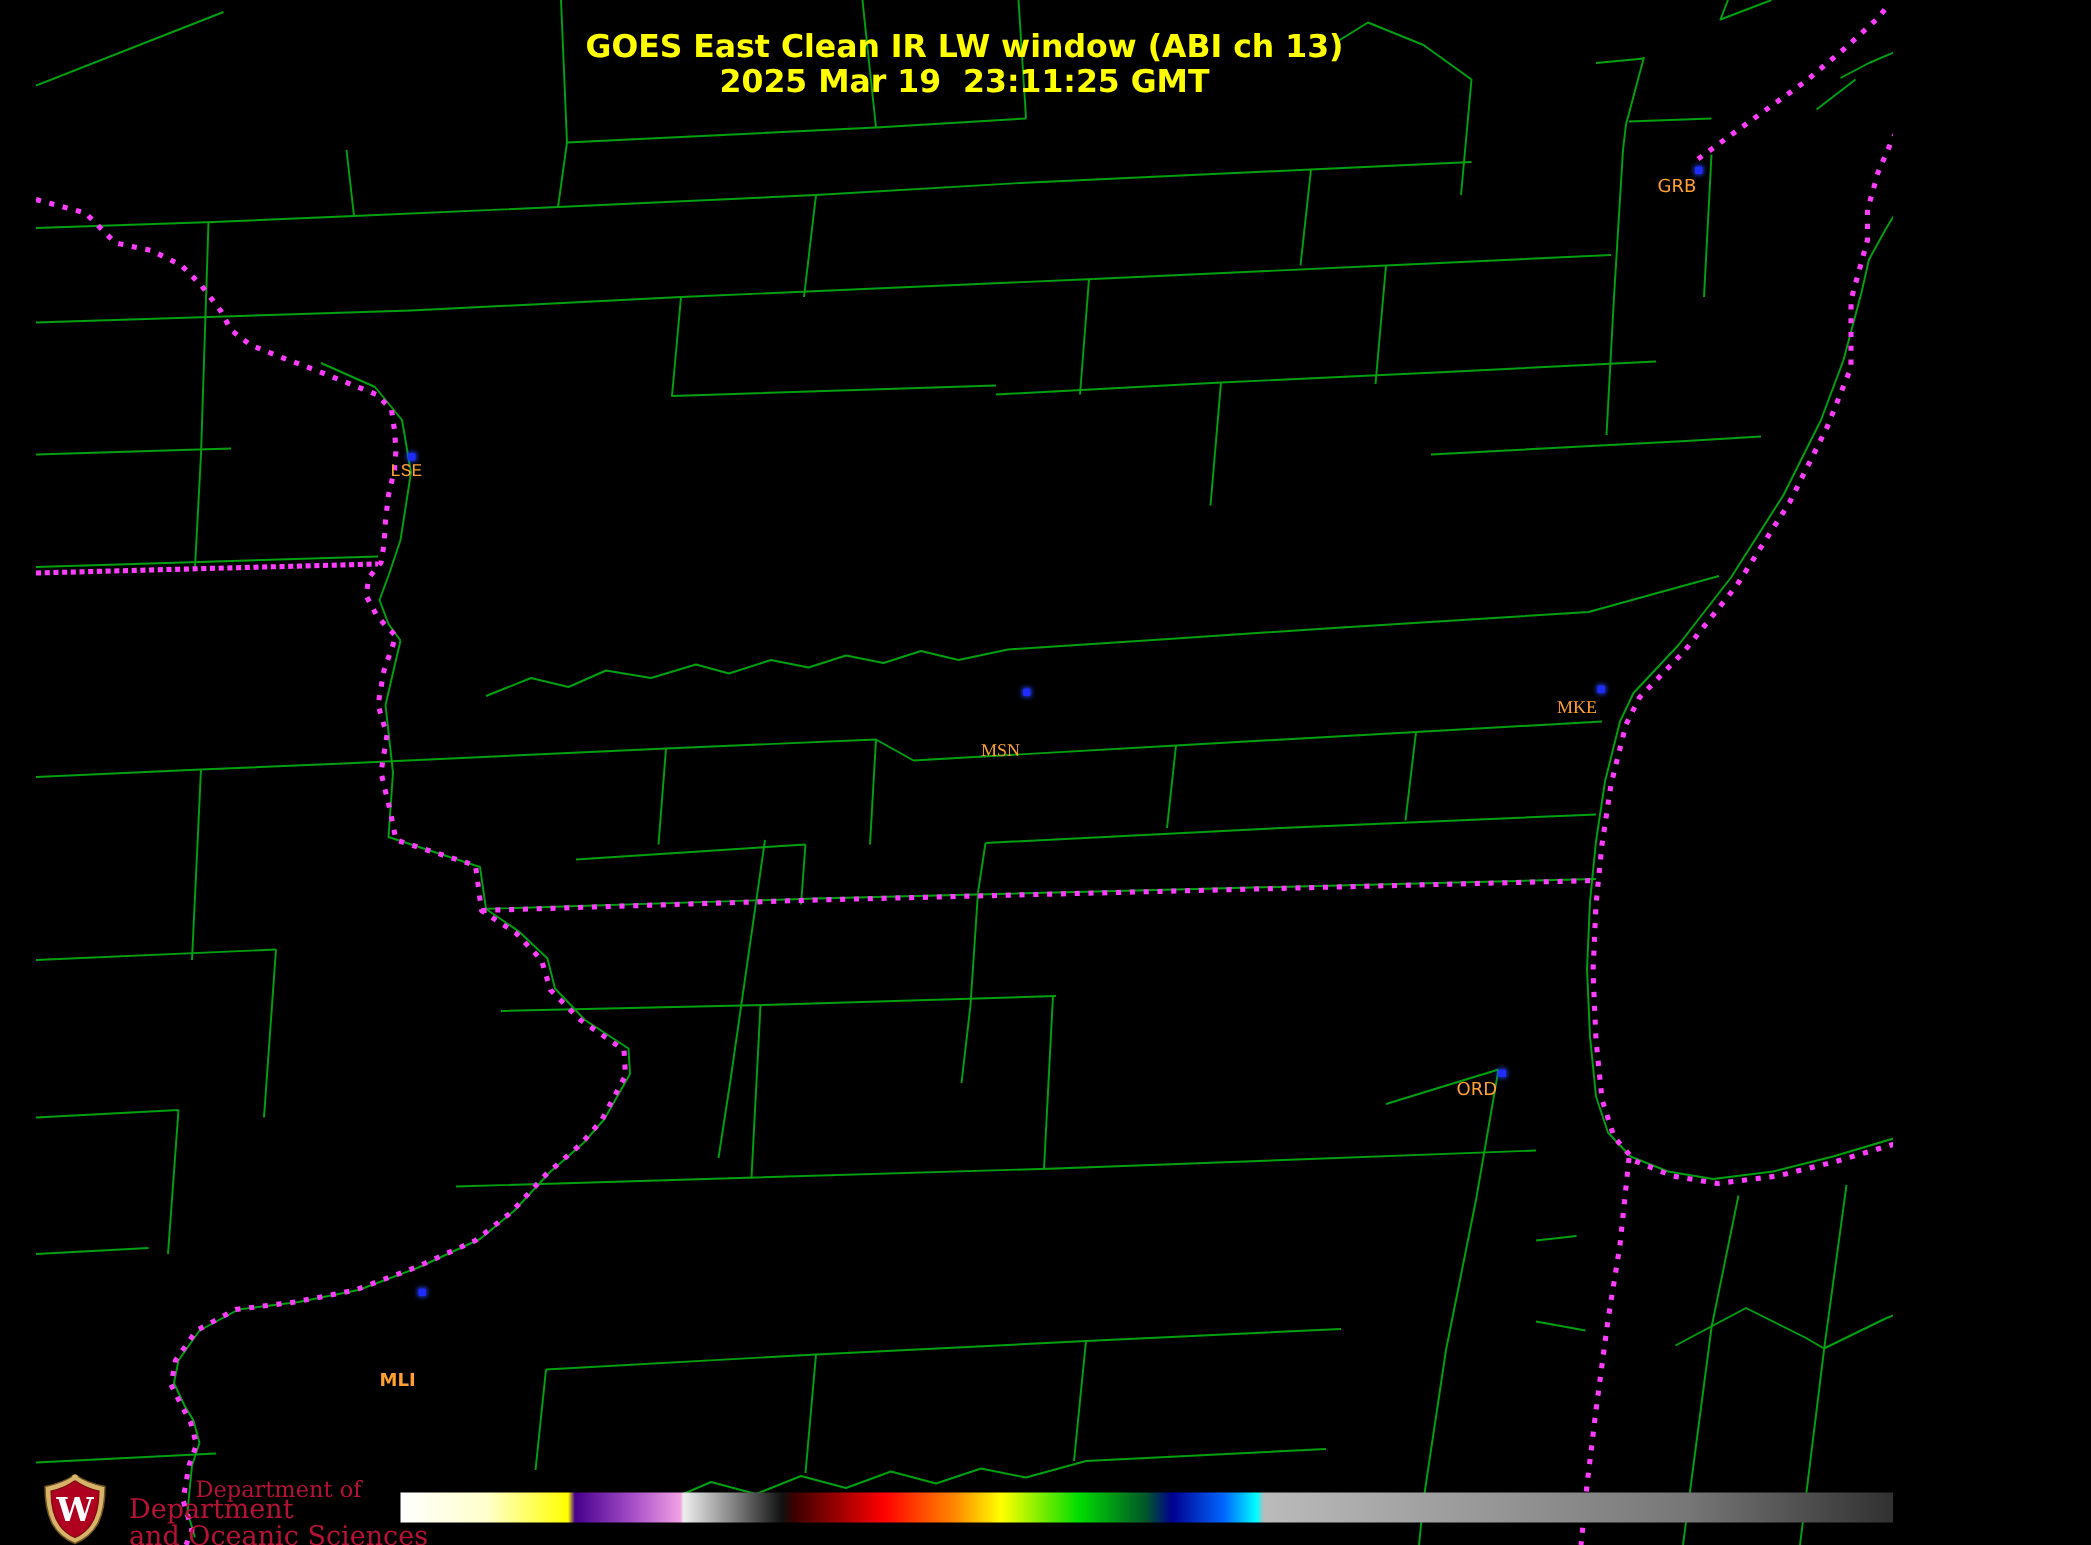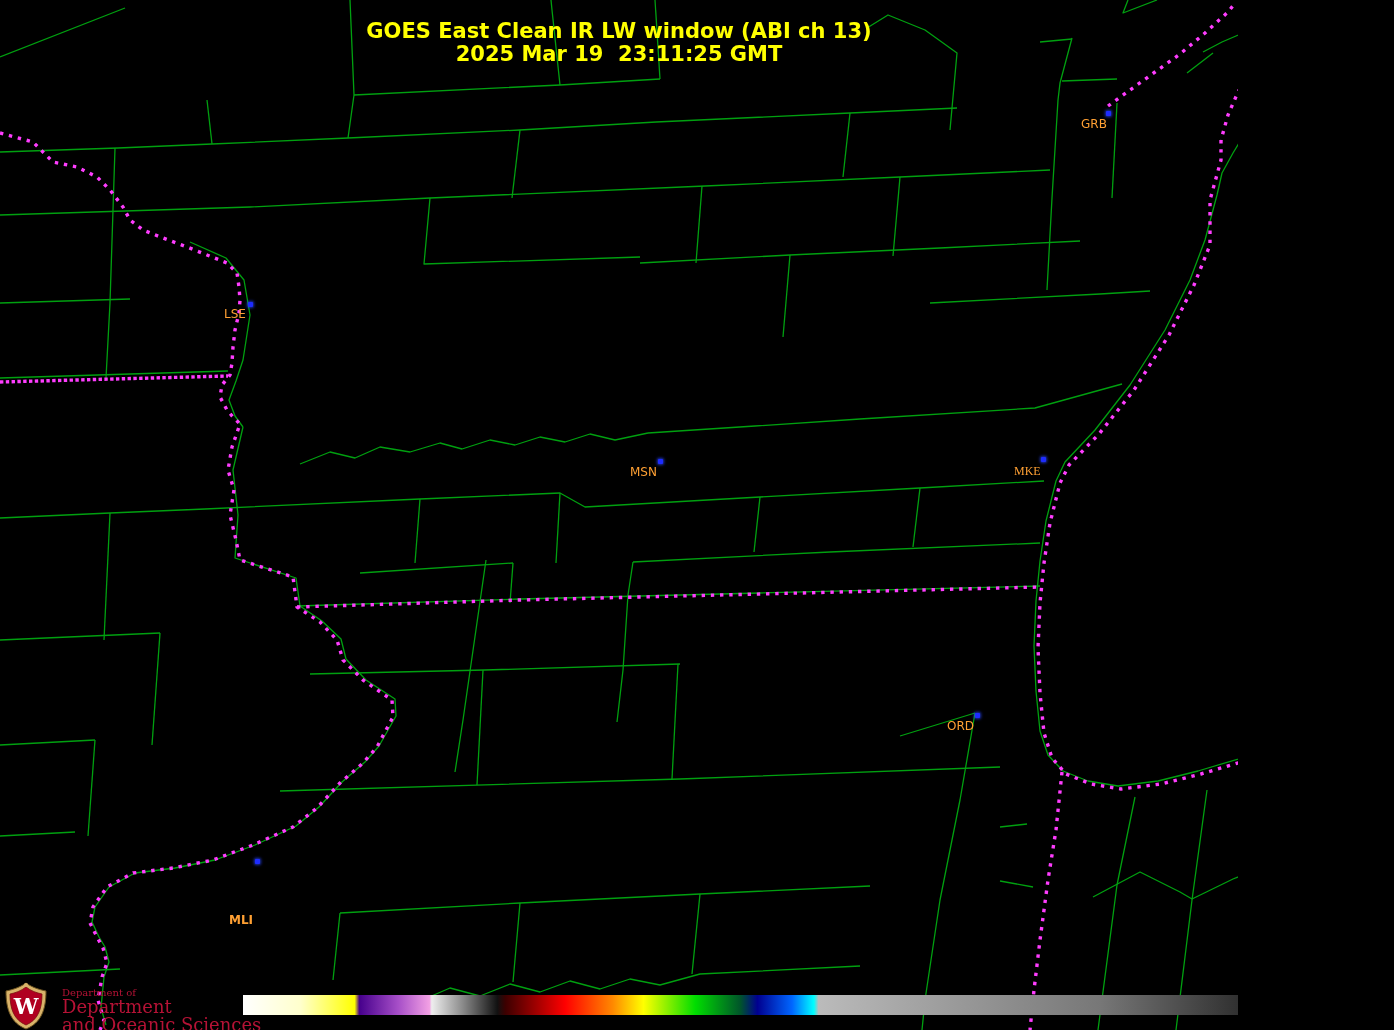--- a/index.html
+++ b/index.html
@@ -1,37 +1,37 @@
 <!DOCTYPE html>
 <html><head>
 <meta charset="utf-8">
 <style>
   html,body{margin:0;padding:0;background:#000;}
   .stage{position:relative;width:1238px;height:1030px;background:#000;overflow:hidden;
-         font-family:"DejaVu Sans","Liberation Sans",sans-serif;}
+         font-family:"DejaVu Sans","Liberation Sans",sans-serif;margin-left:24px;}
   svg.map{position:absolute;left:0;top:0;}
   .county{stroke:var(--county,#00a010);stroke-width:1.3;fill:none;stroke-linejoin:round;}
   .border{stroke:var(--border,#ff3dff);stroke-width:3.4;fill:none;
           stroke-dasharray:3.4 5.8;stroke-linecap:butt;stroke-linejoin:round;}
   .border.dense{stroke-dasharray:3.4 2.4;}
   .titleBlock{position:absolute;left:0;top:20px;width:100%;text-align:center;
               color:var(--title,#ffff00);font-weight:bold;font-size:21px;line-height:23px;
               pointer-events:none;}
   .titleBlock span{display:block;white-space:pre;}
   .station{position:absolute;}
   .station .lbl{position:absolute;color:var(--label,#ffa033);font-size:12px;line-height:16px;
                 white-space:nowrap;}
   .station .dot{position:absolute;width:5px;height:5px;background:var(--dot,#1e2cff);
                 border-radius:1px;box-shadow:0 0 3px 1px rgba(40,70,255,.75);}
   .colorbar{position:absolute;}
   .logo{position:absolute;left:4px;top:982px;display:flex;align-items:flex-start;}
   .logo .crest{width:44px;height:48px;}
   .logo .ltext{margin-left:14px;color:var(--logo,#b51235);
                font-family:"DejaVu Serif","Liberation Serif",serif;}
-  .logo .dept{font-size:10px;line-height:10px;margin-top:6px;}
+  .logo .dept{font-size:15px;line-height:10px;margin-top:6px;text-align:center;}
   .logo .l1{font-size:18px;line-height:18px;}
   .logo .l2{font-size:18px;line-height:18px;}
 </style>
 </head>
 <body>
 
 <div class="stage" style="--county: #00a010; --border: #ff3dff; --label: #ffa033; --dot: #1e2cff; --title: #ffff00; --logo: #b51235;">
 
   <svg class="map" width="1394" height="1030" viewBox="0 0 1394 1030">
 
@@ -131,25 +131,25 @@
     <span>2025 Mar 19  23:11:25 GMT</span>
   </div>
 
   <div id="stations">
       <div class="station">
         <div class="dot" style="left: 1106px; top: 111px;"></div>
         <div class="lbl" style="left: 1081px; top: 116px;">GRB</div>
       </div>
       <div class="station">
         <div class="dot" style="left: 248px; top: 302px;"></div>
-        <div class="lbl" style="left: 224px; top: 306px;">LSE</div>
+        <div class="lbl" style="left: 236px; top: 306px; font-family: Liberation Mono, monospace;">LSE</div>
       </div>
       <div class="station">
         <div class="dot" style="left: 658px; top: 459px;"></div>
-        <div class="lbl" style="left: 630px; top: 464px;">MSN</div>
+        <div class="lbl" style="left: 630px; top: 492px; font-family: Liberation Serif, serif;">MSN</div>
       </div>
       <div class="station">
         <div class="dot" style="left: 1041px; top: 457px;"></div>
         <div class="lbl" style="left: 1014px; top: 463px; font-family: Liberation Serif, serif;">MKE</div>
       </div>
       <div class="station">
         <div class="dot" style="left: 975px; top: 713px;"></div>
         <div class="lbl" style="left: 947px; top: 718px;">ORD</div>
       </div>
       <div class="station">

